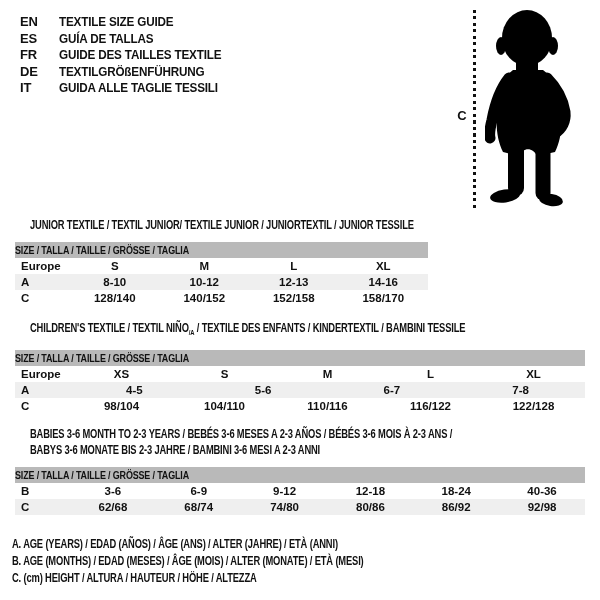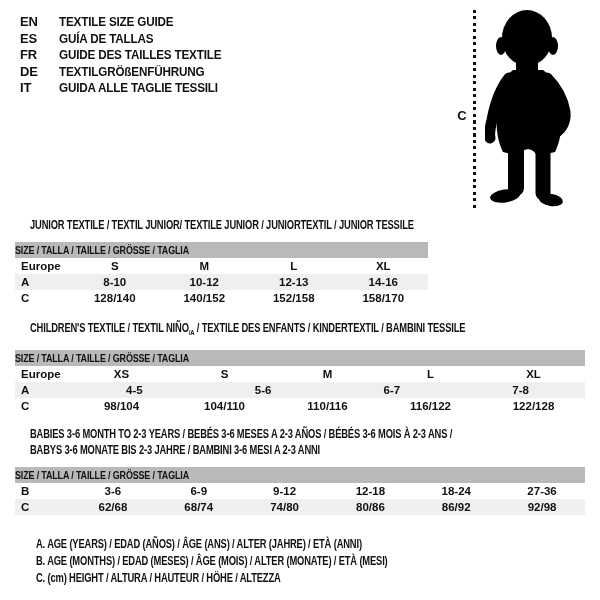--- a/index.html
+++ b/index.html
@@ -34,21 +34,21 @@
   .tcell { flex:1; text-align:center; }
 
   #section-junior { top:215px; width:413px; height:95px; }
   #section-junior .tablebox { top:27px; }
   #section-children { top:318px; width:570px; height:98px; }
   #section-children .tablebox { top:32px; }
   #section-babies { top:424px; width:570px; height:110px; }
   #section-babies .tablebox { top:43px; }
 
   
-  .notes { position:absolute; left:36px; top:537px; }
+  .notes { position:absolute; left:12px; top:537px; }
   .note-line { height:17px; font-size:12px; white-space:nowrap; }
 </style>
 </head>
 <body>
 
 <div class="page">
 
   <div class="lang-list">
       <div class="lang-row">
         <span class="lang-code">EN</span>
@@ -174,21 +174,21 @@
         <span class="cond">SIZE / TALLA / TAILLE / GRÖSSE / TAGLIA</span>
       </div>
       <div>
           <div class="trow">
             <div class="tlabel">B</div>
             <div class="tcell">3-6</div>
             <div class="tcell">6-9</div>
             <div class="tcell">9-12</div>
             <div class="tcell">12-18</div>
             <div class="tcell">18-24</div>
-            <div class="tcell">27-36</div>
+            <div class="tcell">40-36</div>
           </div>
           <div class="trow shaded">
             <div class="tlabel">C</div>
             <div class="tcell">62/68</div>
             <div class="tcell">68/74</div>
             <div class="tcell">74/80</div>
             <div class="tcell">80/86</div>
             <div class="tcell">86/92</div>
             <div class="tcell">92/98</div>
           </div>

